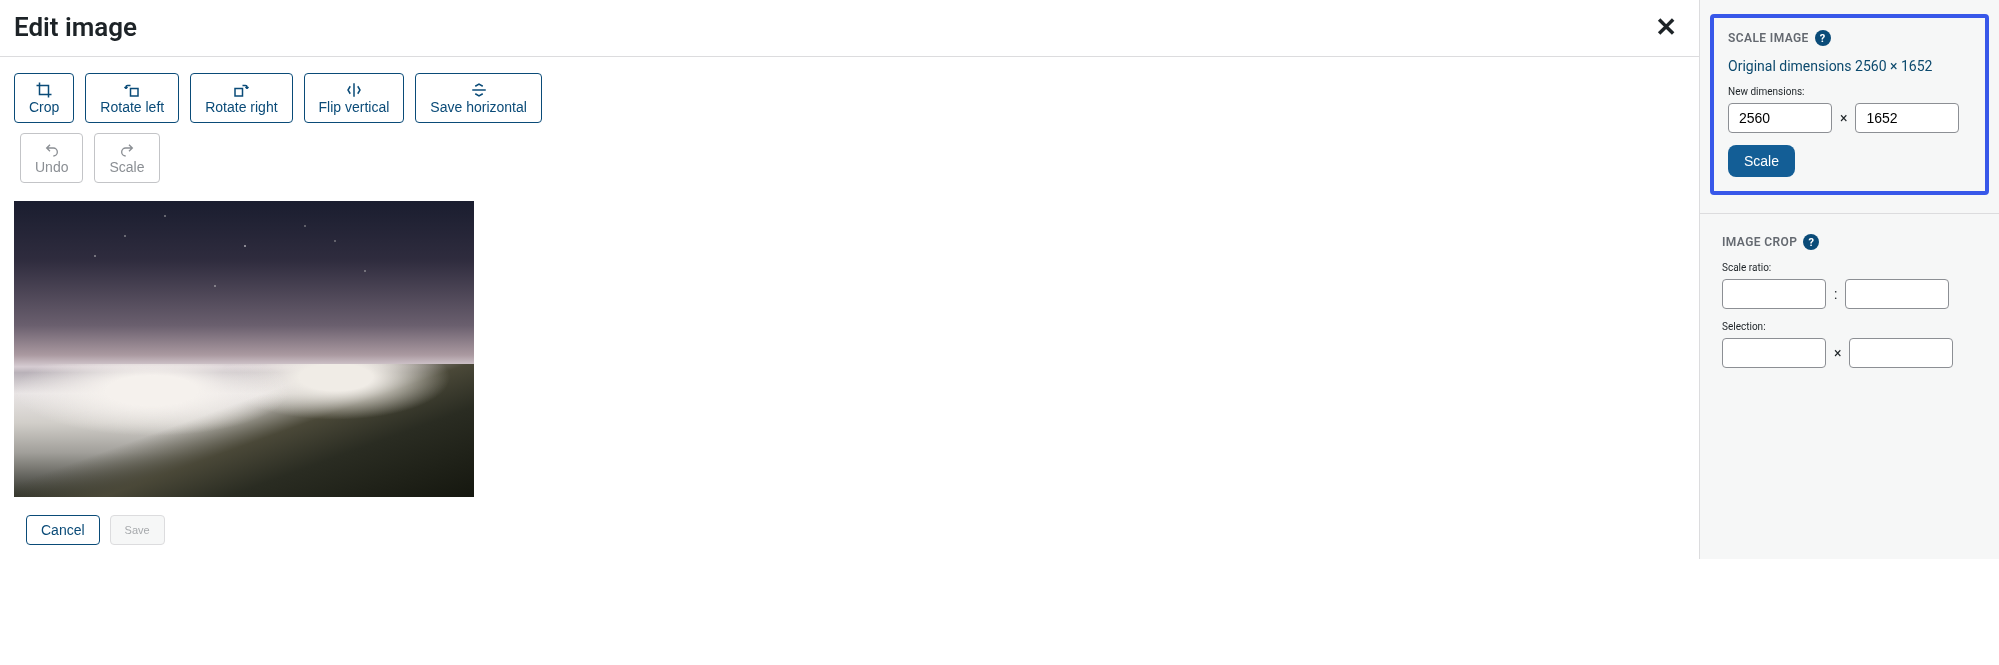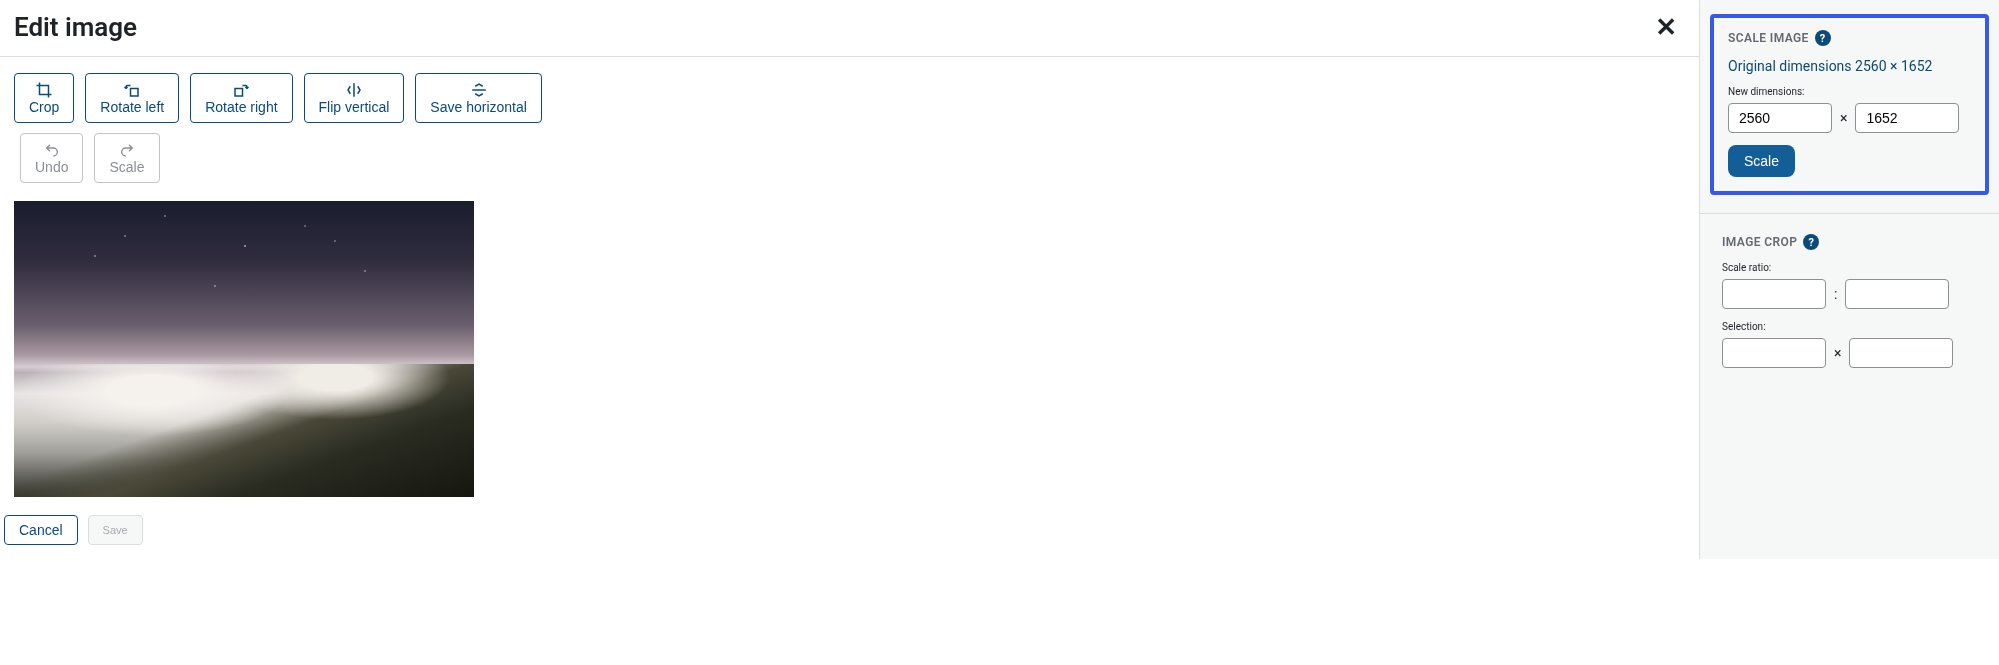--- a/index.html
+++ b/index.html
@@ -83,21 +83,21 @@
       background: radial-gradient(ellipse at 30% 20%, #f5f1ed 10%, transparent 30%),
                   radial-gradient(ellipse at 70% 10%, #f0ece6 8%, transparent 25%),
                   linear-gradient(160deg, transparent 40%, #4a4838 55%, #2a2c22 70%, #15170f 100%);
     }
     .image-preview::after {
       content:"";position:absolute;top:15%;left:50%;width:2px;height:2px;background:#fff;border-radius:50%;
       box-shadow: -80px -30px #bbb, -150px 10px #ccc, 60px -20px #aaa, 120px 25px #bbb, -30px 40px #ccc, 90px -5px #aaa, -120px -10px #bbb;
       opacity:0.6;
     }
     .bottom-actions {
-      padding: 6px 14px 14px 4px;
+      padding: 6px 14px 14px 26px;
       display: flex;
       gap: 10px;
     }
     .btn-cancel {
       border: 1px solid #0a4b78;
       background:#fff;
       color:#0a4b78;
       padding: 6px 14px;
       font-size: 14px;
       border-radius:4px;

